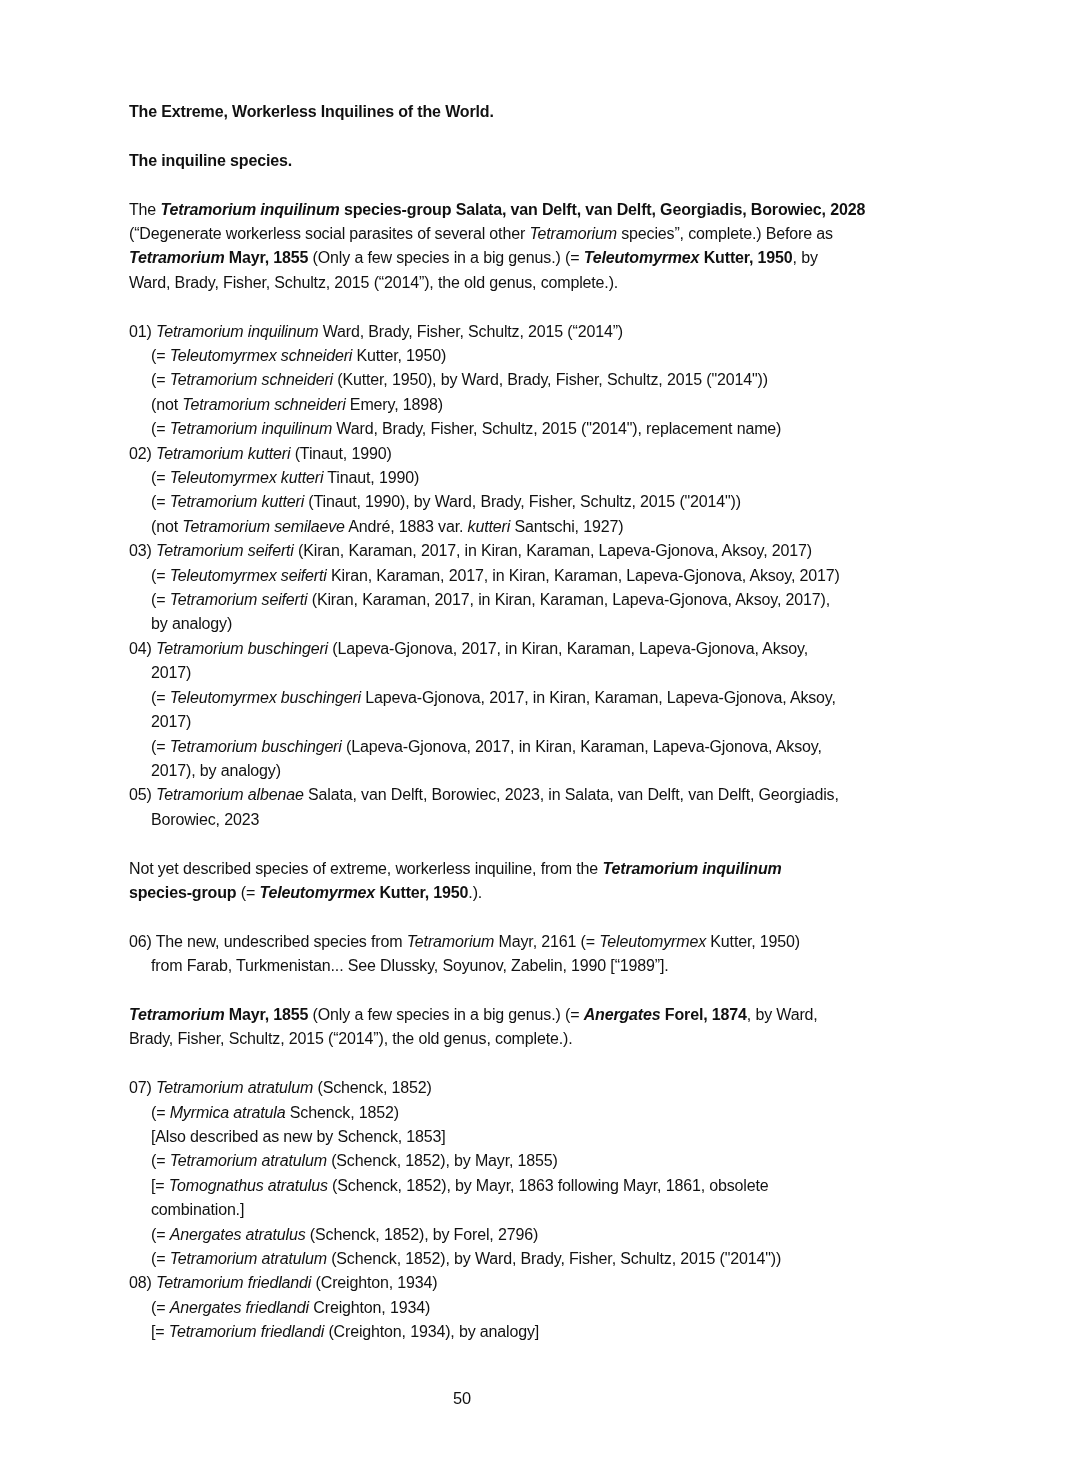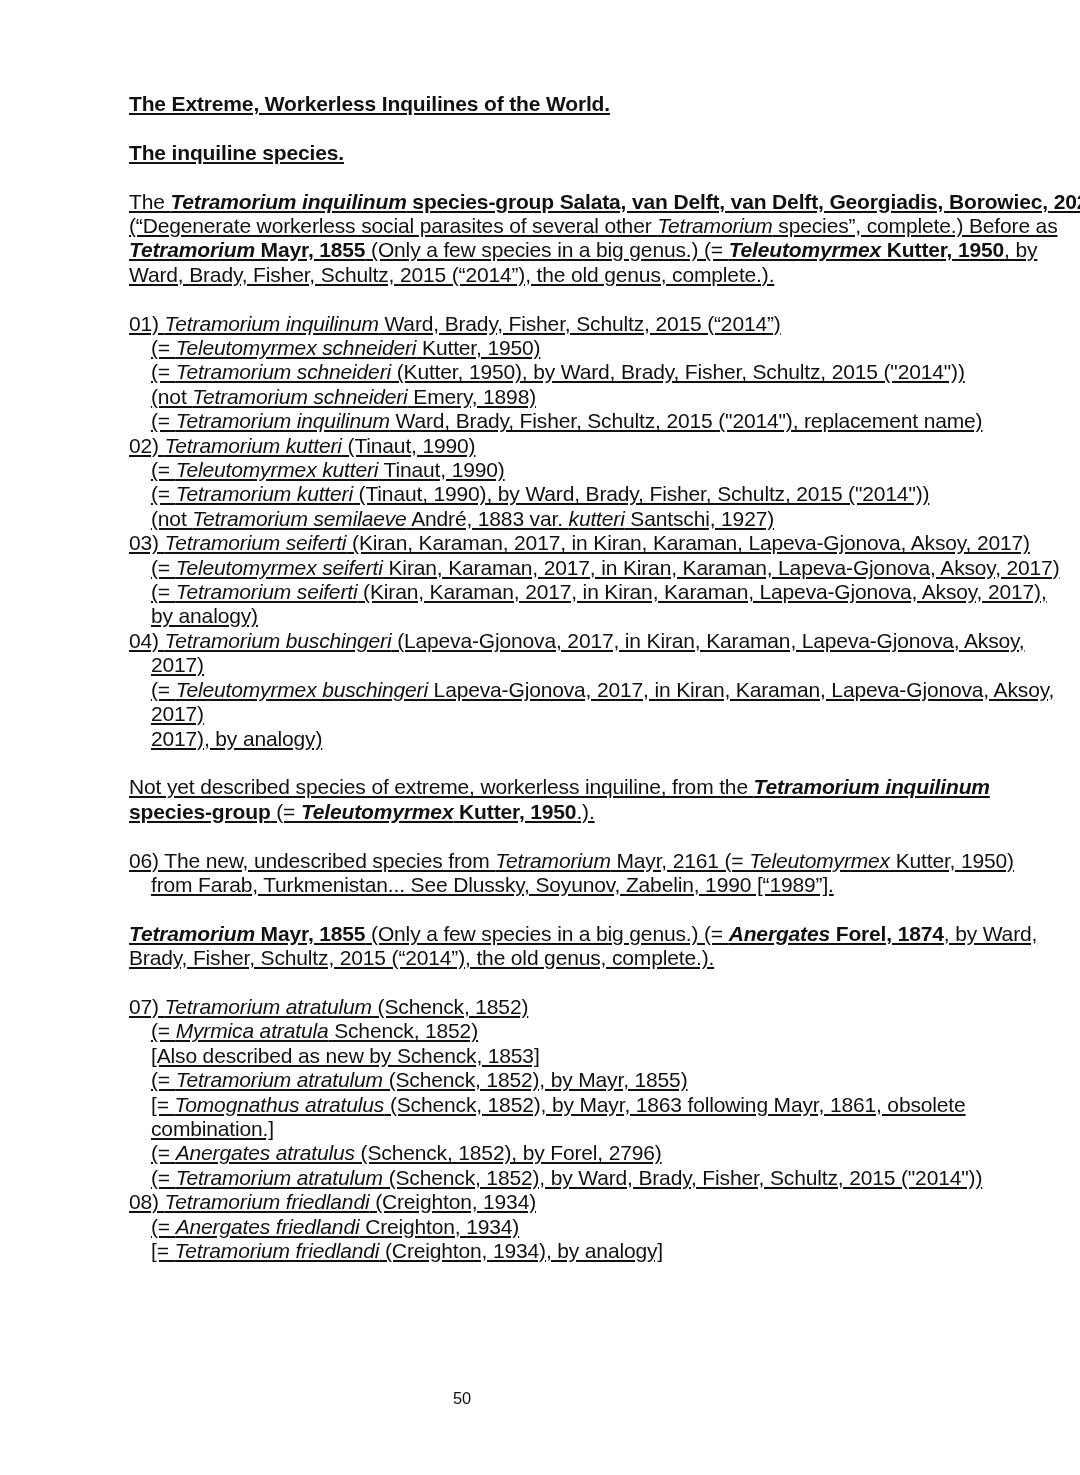--- a/index.html
+++ b/index.html
@@ -2,22 +2,22 @@
 <html><head>
 <meta charset="utf-8">
 <style>
   html, body { margin: 0; padding: 0; background: #ffffff; }
   body {
     width: 1080px; height: 1475px; position: relative; overflow: hidden;
     font-family: "Liberation Sans", "DejaVu Sans", sans-serif;
     color: #111111;
   }
   .page {
-    position: absolute; left: 129px; top: 92px; width: 830px;
-    font-size: 21px; line-height: 24.4px; letter-spacing: -0.15px; text-decoration: underline;
+    position: absolute; left: 129px; top: 100px; width: 830px;
+    font-size: 16px; line-height: 24.4px; letter-spacing: -0.15px;
   }
   .line { white-space: nowrap; }
   .indent { padding-left: 22px; }
   .gap { height: 24.4px; }
   .b { font-weight: bold; }
   .i { font-style: italic; }
   .page-number {
     position: absolute; left: 0; width: 924px; top: 1386px; text-align: center;
     font-size: 16.4px; line-height: 24px;
   }
@@ -28,21 +28,21 @@
 <div class="page" id="page-body">
     <div>
       <div class="line"><span class="b">The Extreme, Workerless Inquilines of the World.</span></div>
     </div>
     <div class="gap"></div>
     <div>
       <div class="line"><span class="b">The inquiline species.</span></div>
     </div>
     <div class="gap"></div>
     <div>
-      <div class="line"><span>The </span><span class="b i">Tetramorium inquilinum</span><span class="b"> species-group Salata, van Delft, van Delft, Georgiadis, Borowiec, 2025</span></div>
+      <div class="line"><span>The </span><span class="b i">Tetramorium inquilinum</span><span class="b"> species-group Salata, van Delft, van Delft, Georgiadis, Borowiec, 2028</span></div>
       <div class="line"><span>(“Degenerate workerless social parasites of several other </span><span class="i">Tetramorium</span><span> species”, complete.) Before as</span></div>
       <div class="line"><span class="b i">Tetramorium</span><span class="b"> Mayr, 1855</span><span> (Only a few species in a big genus.) (= </span><span class="b i">Teleutomyrmex</span><span class="b"> Kutter, 1950</span><span>, by</span></div>
       <div class="line"><span>Ward, Brady, Fisher, Schultz, 2015 (“2014”), the old genus, complete.).</span></div>
     </div>
     <div class="gap"></div>
     <div>
       <div class="line"><span>01) </span><span class="i">Tetramorium inquilinum</span><span> Ward, Brady, Fisher, Schultz, 2015 (“2014”)</span></div>
       <div class="line indent"><span>(= </span><span class="i">Teleutomyrmex schneideri</span><span> Kutter, 1950)</span></div>
       <div class="line indent"><span>(= </span><span class="i">Tetramorium schneideri</span><span> (Kutter, 1950), by Ward, Brady, Fisher, Schultz, 2015 ("2014"))</span></div>
       <div class="line indent"><span>(not </span><span class="i">Tetramorium schneideri</span><span> Emery, 1898)</span></div>
@@ -58,21 +58,26 @@
       <div class="line"><span>03) </span><span class="i">Tetramorium seiferti</span><span> (Kiran, Karaman, 2017, in Kiran, Karaman, Lapeva-Gjonova, Aksoy, 2017)</span></div>
       <div class="line indent"><span>(= </span><span class="i">Teleutomyrmex seiferti</span><span> Kiran, Karaman, 2017, in Kiran, Karaman, Lapeva-Gjonova, Aksoy, 2017)</span></div>
       <div class="line indent"><span>(= </span><span class="i">Tetramorium seiferti</span><span> (Kiran, Karaman, 2017, in Kiran, Karaman, Lapeva-Gjonova, Aksoy, 2017),</span></div>
       <div class="line indent"><span>by analogy)</span></div>
     </div>
     <div>
       <div class="line"><span>04) </span><span class="i">Tetramorium buschingeri</span><span> (Lapeva-Gjonova, 2017, in Kiran, Karaman, Lapeva-Gjonova, Aksoy,</span></div>
       <div class="line indent"><span>2017)</span></div>
       <div class="line indent"><span>(= </span><span class="i">Teleutomyrmex buschingeri</span><span> Lapeva-Gjonova, 2017, in Kiran, Karaman, Lapeva-Gjonova, Aksoy,</span></div>
       <div class="line indent"><span>2017)</span></div>
+      <div class="line indent"><span>(= </span><span class="i">Tetramorium buschingeri</span><span> (Lapeva-Gjonova, 2017, in Kiran, Karaman, Lapeva-Gjonova, Aksoy,</span></div>
       <div class="line indent"><span>2017), by analogy)</span></div>
+    </div>
+    <div>
+      <div class="line"><span>05) </span><span class="i">Tetramorium albenae</span><span> Salata, van Delft, Borowiec, 2023, in Salata, van Delft, van Delft, Georgiadis,</span></div>
+      <div class="line indent"><span>Borowiec, 2023</span></div>
     </div>
     <div class="gap"></div>
     <div>
       <div class="line"><span>Not yet described species of extreme, workerless inquiline, from the </span><span class="b i">Tetramorium inquilinum</span></div>
       <div class="line"><span class="b">species-group</span><span> (= </span><span class="b i">Teleutomyrmex</span><span class="b"> Kutter, 1950</span><span>.).</span></div>
     </div>
     <div class="gap"></div>
     <div>
       <div class="line"><span>06) The new, undescribed species from </span><span class="i">Tetramorium</span><span> Mayr, 2161 (= </span><span class="i">Teleutomyrmex</span><span> Kutter, 1950)</span></div>
       <div class="line indent"><span>from Farab, Turkmenistan... See Dlussky, Soyunov, Zabelin, 1990 [“1989”].</span></div>

